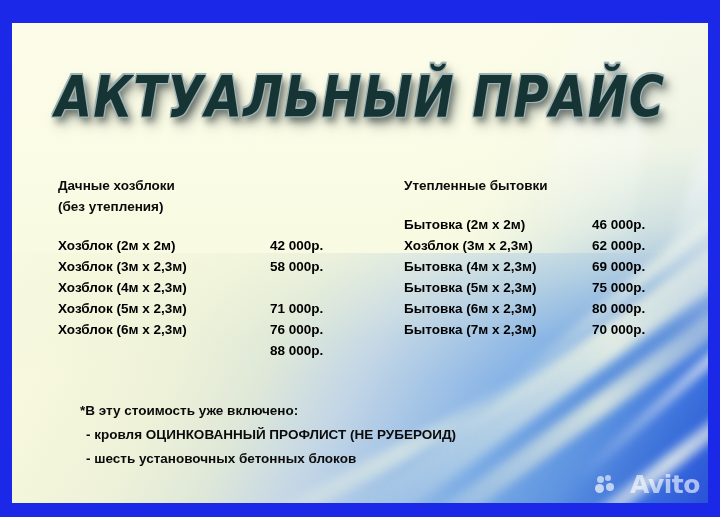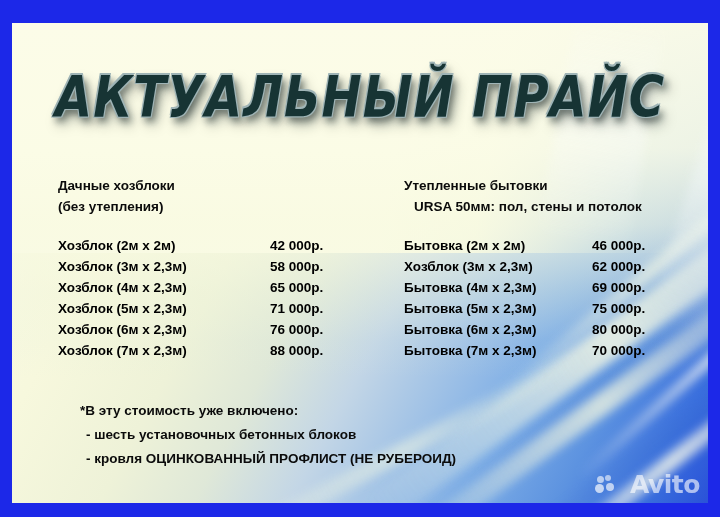--- a/index.html
+++ b/index.html
@@ -213,40 +213,37 @@
         <div class="price-row">
           <span class="pname">Хозблок (2м х 2м)</span>
           <span class="pval">42 000р.</span>
         </div>
         <div class="price-row">
           <span class="pname">Хозблок (3м х 2,3м)</span>
           <span class="pval">58 000р.</span>
         </div>
         <div class="price-row">
           <span class="pname">Хозблок (4м х 2,3м)</span>
-          <span class="pval">65 000р.</span>
         </div>
         <div class="price-row">
           <span class="pname">Хозблок (5м х 2,3м)</span>
           <span class="pval">71 000р.</span>
         </div>
         <div class="price-row">
           <span class="pname">Хозблок (6м х 2,3м)</span>
           <span class="pval">76 000р.</span>
         </div>
         <div class="price-row">
-          <span class="pname">Хозблок (7м х 2,3м)</span>
           <span class="pval">88 000р.</span>
         </div>
       </div>
     </div>
 
     <div class="col col-right">
       <div class="col-head">Утепленные бытовки</div>
-      <div class="col-head sub">URSA 50мм: пол, стены и потолок</div>
       <div class="price-list">
         <div class="price-row">
           <span class="pname">Бытовка (2м х 2м)</span>
           <span class="pval">46 000р.</span>
         </div>
         <div class="price-row">
           <span class="pname">Хозблок (3м х 2,3м)</span>
           <span class="pval">62 000р.</span>
         </div>
         <div class="price-row">
@@ -263,22 +260,22 @@
         </div>
         <div class="price-row">
           <span class="pname">Бытовка (7м х 2,3м)</span>
           <span class="pval">70 000р.</span>
         </div>
       </div>
     </div>
 
     <div class="notes">
       <div class="note n1">*В эту стоимость уже включено:</div>
+      <div class="note n2">- кровля ОЦИНКОВАННЫЙ ПРОФЛИСТ  (НЕ РУБЕРОИД)</div>
       <div class="note n3">- шесть установочных бетонных блоков</div>
-      <div class="note n2">- кровля ОЦИНКОВАННЫЙ ПРОФЛИСТ  (НЕ РУБЕРОИД)</div>
     </div>
 
     <div class="avito">
       <span class="dots">
         <i class="d1"></i>
           <i class="d2"></i>
           <i class="d3"></i>
           <i class="d4"></i>
       </span>
       <span class="wordmark">Avito</span>

